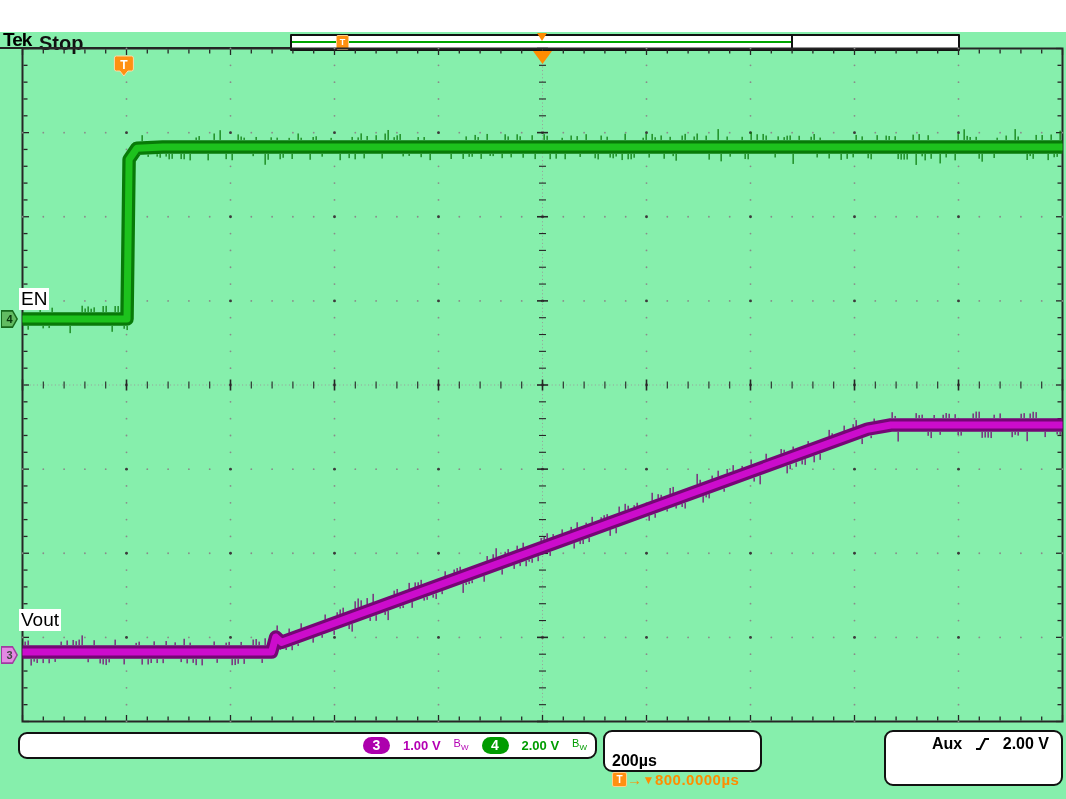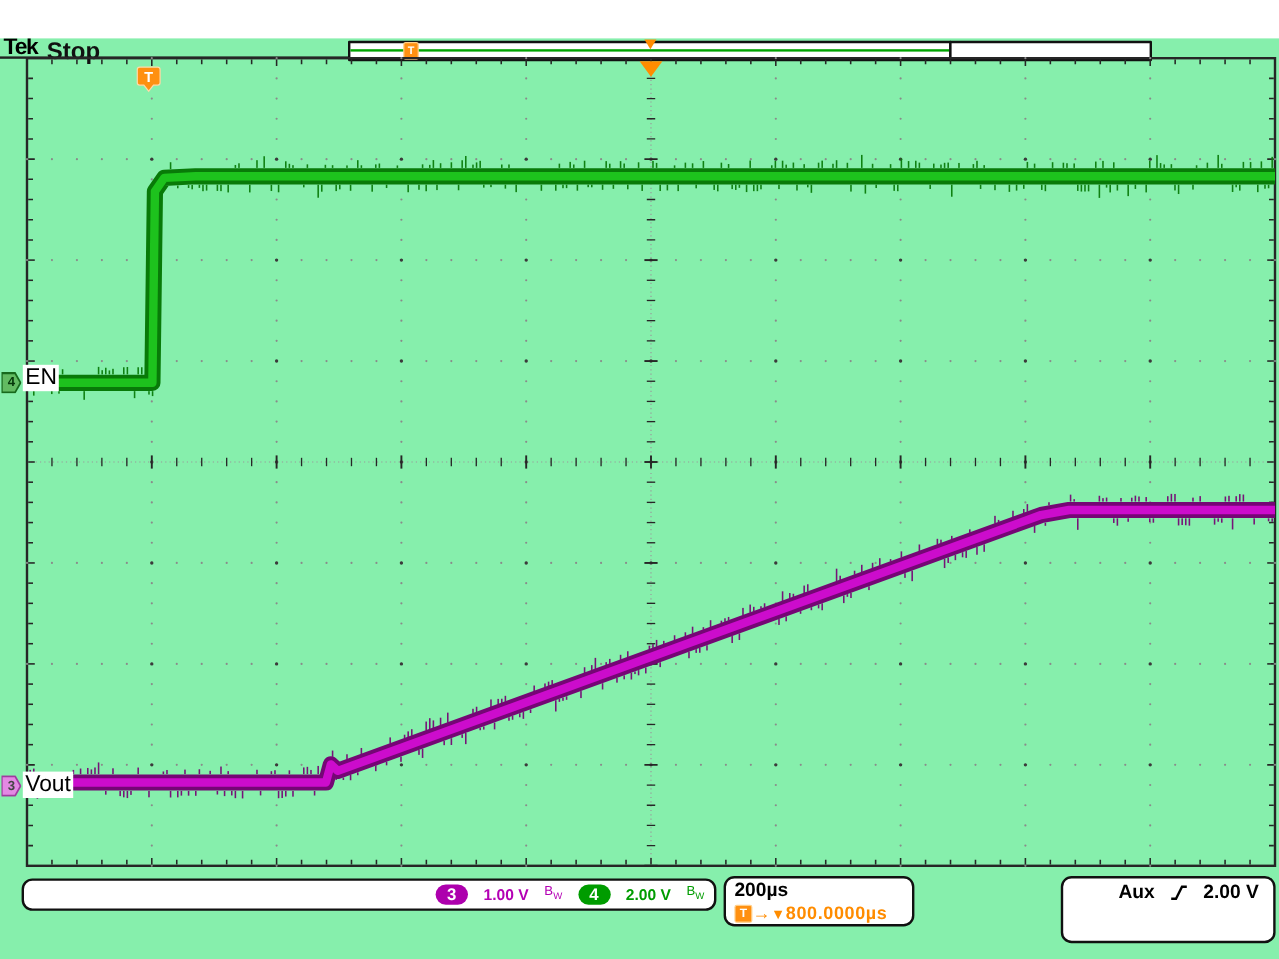--- a/index.html
+++ b/index.html
@@ -23,31 +23,31 @@
   .ch-badge .clip-outer{position:absolute;inset:0;clip-path:polygon(0 0,70% 0,100% 50%,70% 100%,0 100%);}
   .ch-badge .clip-inner{position:absolute;inset:0;clip-path:polygon(6% 10%,66% 10%,90% 50%,66% 90%,6% 90%);}
   .ch-badge span{position:relative;z-index:2;}
   #ch4-badge{top:278px;color:#06380b;}
   #ch4-badge .clip-outer{background:#17691c;}
   #ch4-badge .clip-inner{background:#62bb62;}
   #ch3-badge{top:614px;color:#444;}
   #ch3-badge .clip-outer{background:#a03ba0;}
   #ch3-badge .clip-inner{background:#e389e3;}
   .trace-label{position:absolute;left:19px;background:#fff;color:#000;font-size:19px;line-height:22px;padding:0 2px;z-index:4;}
-  #en-label{top:272px;}
-  #vout-label{top:611px;}
+  #en-label{top:256px;}
+  #vout-label{top:577px;}
 
   
   .rbox{position:absolute;border:2px solid #111;border-radius:9px;background:#fff;box-sizing:border-box;}
   #ch-readout-bar{left:18px;top:700px;width:579px;height:27px;display:flex;align-items:center;justify-content:flex-end;gap:13px;padding-right:8px;}
   .ch-oval{min-width:27px;height:17px;border-radius:9px;color:#fff;font-size:14px;font-weight:bold;text-align:center;line-height:17px;padding:0 2px;box-sizing:border-box;}
   .scale-text{font-size:13px;font-weight:bold;}
   .bw{font-size:11px;font-weight:normal;line-height:10px;}
   .bw sub{font-size:8px;}
-  #timebase-box{left:603px;top:698px;width:159px;height:42px;padding:2px 0 0 7px;}
+  #timebase-box{left:603px;top:698px;width:159px;height:42px;padding:20px 0 0 7px;}
   #timebase-scale{font-size:16px;font-weight:bold;color:#000;line-height:18px;}
   .delay-line{display:flex;align-items:center;margin-top:1px;}
   .t-badge{width:13px;height:13px;background:#ff9011;border:1px solid #ffcf8a;border-radius:2px;color:#fff;font-size:10px;font-weight:bold;text-align:center;line-height:13px;flex:none;}
   .delay-txt{color:#ff8c00;font-size:15px;font-weight:bold;letter-spacing:0.5px;}
   #acq-box{left:767px;top:698px;width:110px;height:42px;padding:2px 0 0 7px;}
   #acq-box div{font-size:16px;font-weight:bold;color:#000;line-height:19px;}
   #trig-box{left:884px;top:698px;width:179px;height:56px;display:flex;align-items:flex-start;padding-top:3px;}
   #trig-box .src{font-size:16px;font-weight:bold;color:#000;margin-left:46px;line-height:18px;}
   #trig-box .lvl{font-size:16px;font-weight:bold;color:#000;margin-left:auto;margin-right:12px;line-height:18px;}
   .slope-icon{margin-left:13px;margin-top:2px;}

